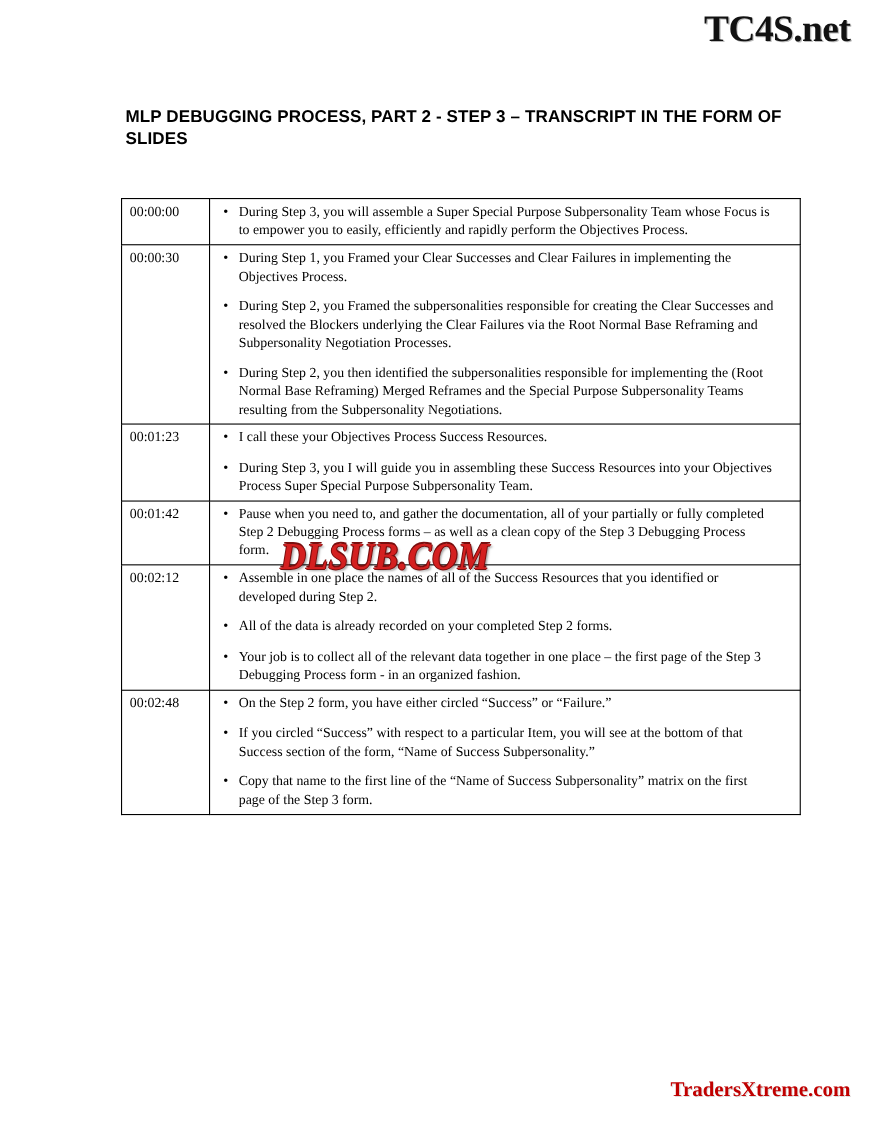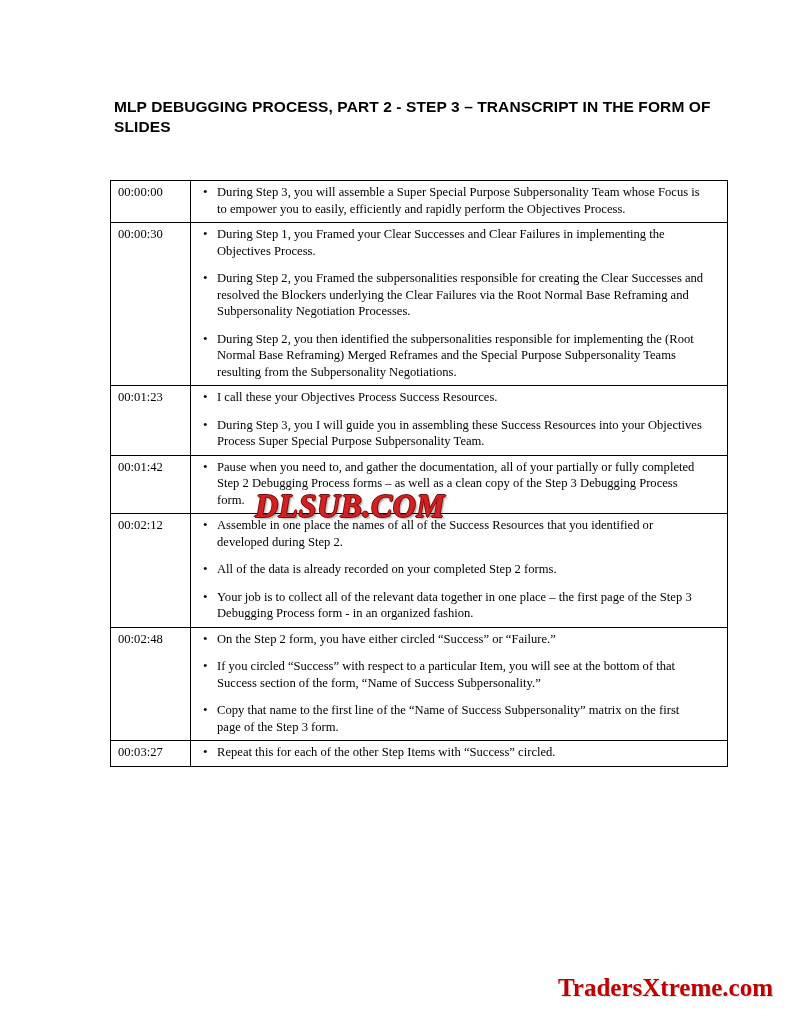--- a/index.html
+++ b/index.html
@@ -33,21 +33,21 @@
     letter-spacing: -0.5px;
     text-shadow: 1px 1px 0 #bbbbbb;
   }
   
   .brand-bottom {
     position: absolute;
     right: 18px;
     bottom: 22px;
     font-family: "Liberation Serif", serif;
     font-weight: bold;
-    font-size: 25px;
+    font-size: 19px;
     color: #c00000;
     text-shadow: 1px 1px 0 #dddddd;
   }
   
   .doc-title {
     position: absolute;
     left: 114px;
     top: 97px;
     width: 600px;
     font-family: "Liberation Sans", sans-serif;
@@ -127,20 +127,21 @@
     transform: scaleY(1.08);
     pointer-events: none;
     white-space: nowrap;
   }
 </style>
 </head>
 <body>
 
 <div class="page">
 
+  <div class="brand-top">TC4S.net</div>
 
   <div class="doc-title">MLP DEBUGGING PROCESS, PART 2 - STEP 3 – TRANSCRIPT IN THE FORM OF SLIDES</div>
 
   <table class="transcript-table">
     <tbody>
         <tr>
           <td class="time-cell">00:00:00</td>
           <td class="content-cell">
             <ul class="bullets">
               <li>During Step 3, you will assemble a Super Special Purpose Subpersonality Team whose Focus is to empower you to easily, efficiently and rapidly perform the Objectives Process.</li>
@@ -187,28 +188,20 @@
         <tr>
           <td class="time-cell">00:02:48</td>
           <td class="content-cell">
             <ul class="bullets">
               <li>On the Step 2 form, you have either circled “Success” or “Failure.”</li>
               <li>If you circled “Success” with respect to a particular Item, you will see at the bottom of that Success section of the form, “Name of Success Subpersonality.”</li>
               <li>Copy that name to the first line of the “Name of Success Subpersonality” matrix on the first page of the Step 3 form.</li>
             </ul>
           </td>
         </tr>
-        <tr>
-          <td class="time-cell">00:03:27</td>
-          <td class="content-cell">
-            <ul class="bullets">
-              <li>Repeat this for each of the other Step Items with “Success” circled.</li>
-            </ul>
-          </td>
-        </tr>
       </tbody>
   </table>
 
   <div class="watermark">DLSUB.COM</div>
 
   <div class="brand-bottom">TradersXtreme.com</div>
 
 </div>
 
 </body></html>

